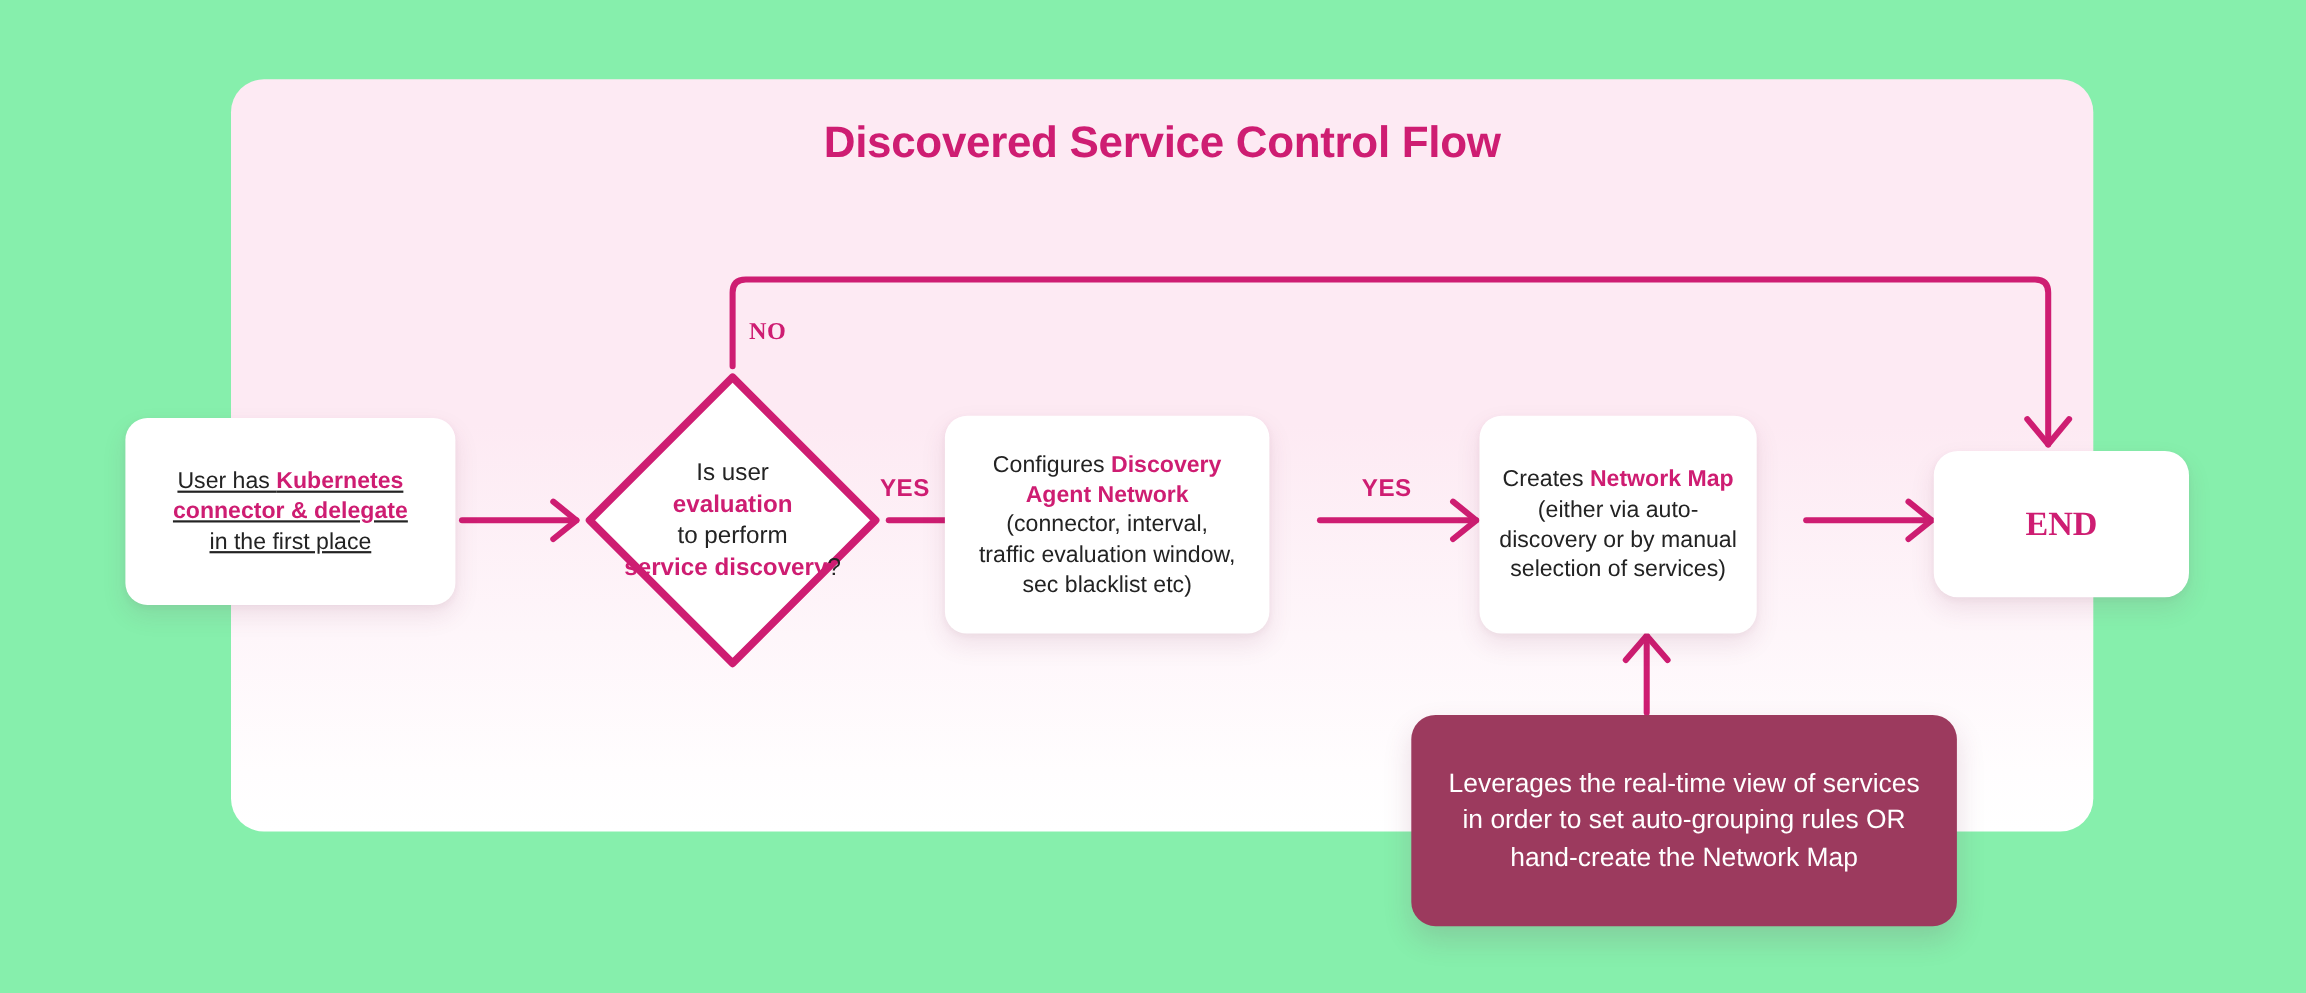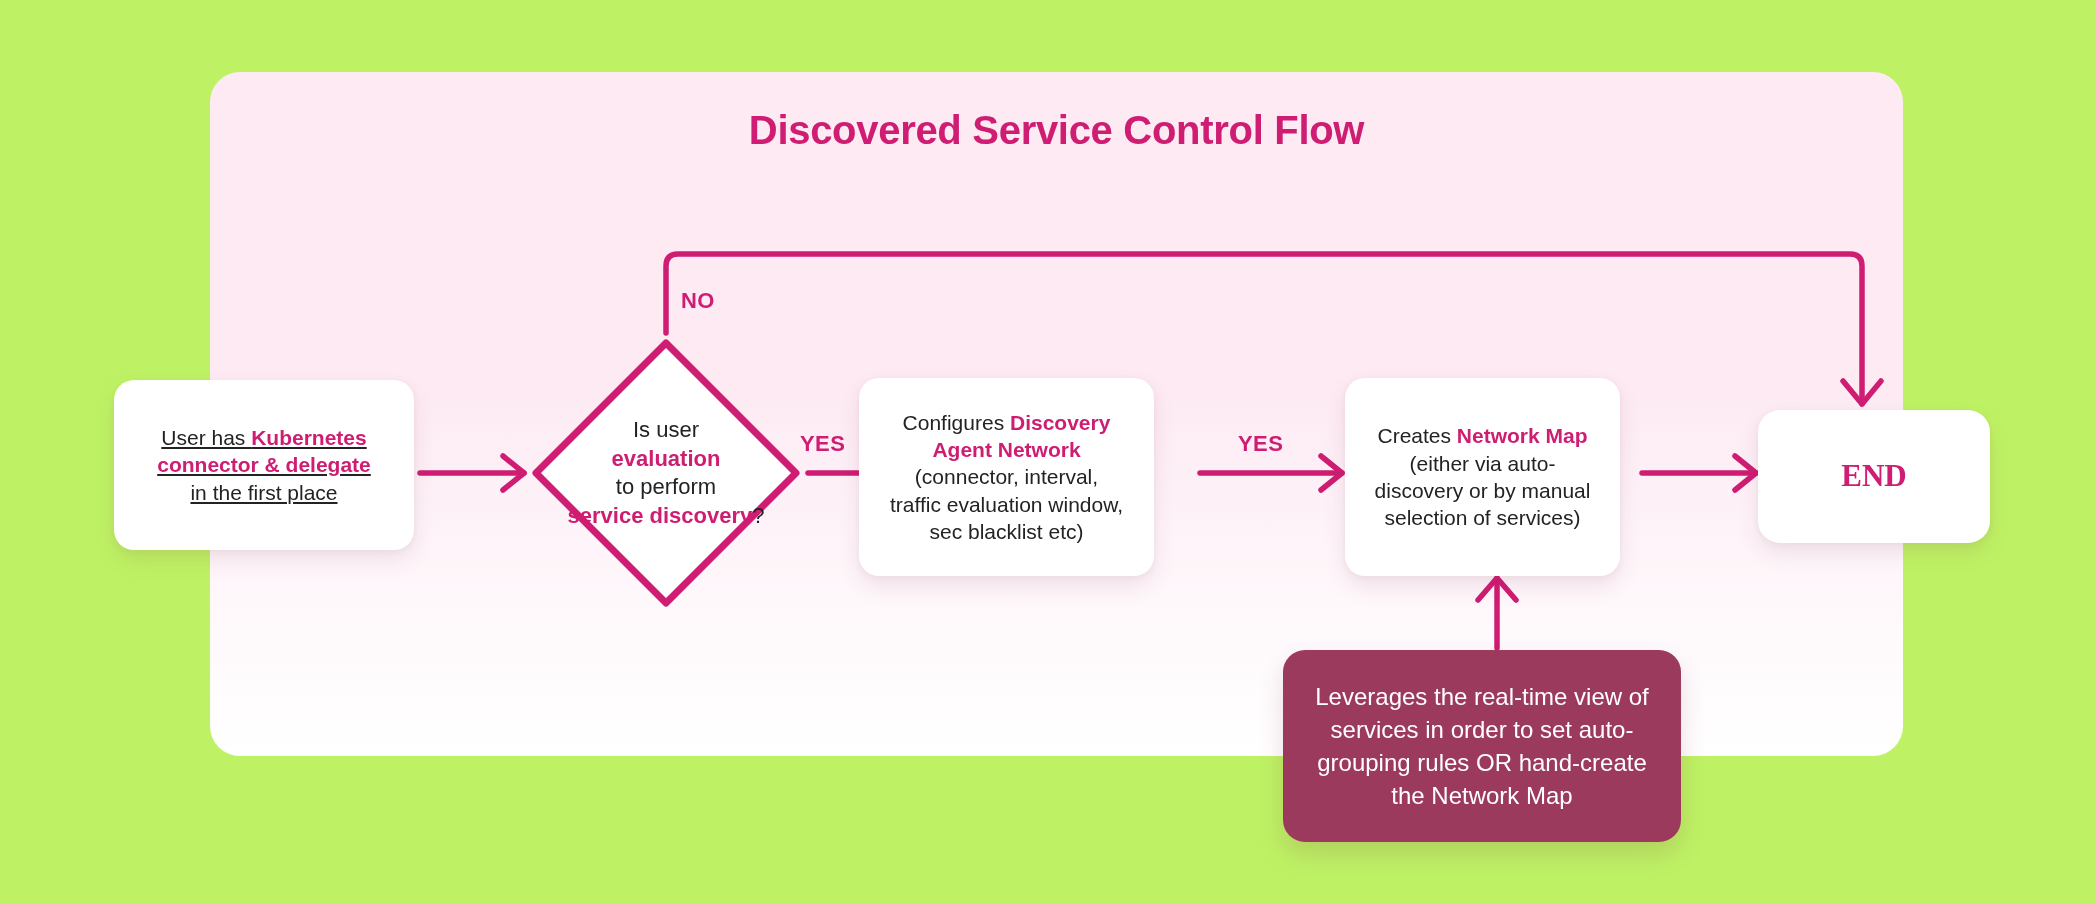--- a/index.html
+++ b/index.html
@@ -10,21 +10,21 @@
   body {
     width: 2096px;
     height: 903px;
     font-family: "Liberation Sans", sans-serif;
     overflow: hidden;
   }
   #stage {
     position: relative;
     width: 2096px;
     height: 903px;
-    background: #bef264;
+    background: #86efac;
   }
 
   
   #panel {
     position: absolute;
     left: 210px;
     top: 72px;
     width: 1693px;
     height: 684px;
     border-radius: 30px;
@@ -68,21 +68,21 @@
     color: #232323;
     font-size: 21px;
     line-height: 1.30;
     padding: 12px 16px;
   }
   .node .hl { color: #ce1d72; font-weight: 700; }
   .node .txt { display: block; }
 
   #node-start  { left: 114px;  top: 380px; width: 300px; height: 170px; text-decoration: underline; }
   #node-params { left: 859px;  top: 378px; width: 295px; height: 198px; }
-  #node-map    { left: 1345px; top: 378px; width: 275px; height: 198px; }
+  #node-map    { left: 1345px; top: 378px; width: 252px; height: 198px; }
   #node-end    {
     left: 1758px; top: 410px; width: 232px; height: 133px;
     font-size: 31px; font-weight: 700; color: #ce1d72;
     border-radius: 22px;
     font-family: Liberation Serif, serif;
   }
 
   
   #node-decision {
     position: absolute;
@@ -108,21 +108,21 @@
     line-height: 1.30;
     color: #232323;
   }
   #node-decision .hl { color: #ce1d72; font-weight: 700; }
 
   
   #node-note {
     position: absolute;
     left: 1283px;
     top: 650px;
-    width: 398px;
+    width: 496px;
     height: 192px;
     box-sizing: border-box;
     background: #9c3a5e;
     border-radius: 22px;
     display: flex;
     align-items: center;
     justify-content: center;
     text-align: center;
     color: #ffffff;
     font-size: 24px;
@@ -133,21 +133,21 @@
 
   
   .edge-label {
     position: absolute;
     font-size: 22px;
     font-weight: 700;
     color: #ce1d72;
     letter-spacing: 0.4px;
     white-space: nowrap;
   }
-  #label-no   { left: 681px;  top: 288px; }
+  #label-no   { left: 681px;  top: 288px; font-family: Liberation Serif, serif; }
   #label-yes1 { left: 800px;  top: 431px; }
   #label-yes2 { left: 1238px; top: 431px; }
 </style>
 </head>
 <body>
 
 <div id="stage">
 
   <div id="panel"></div>
 

